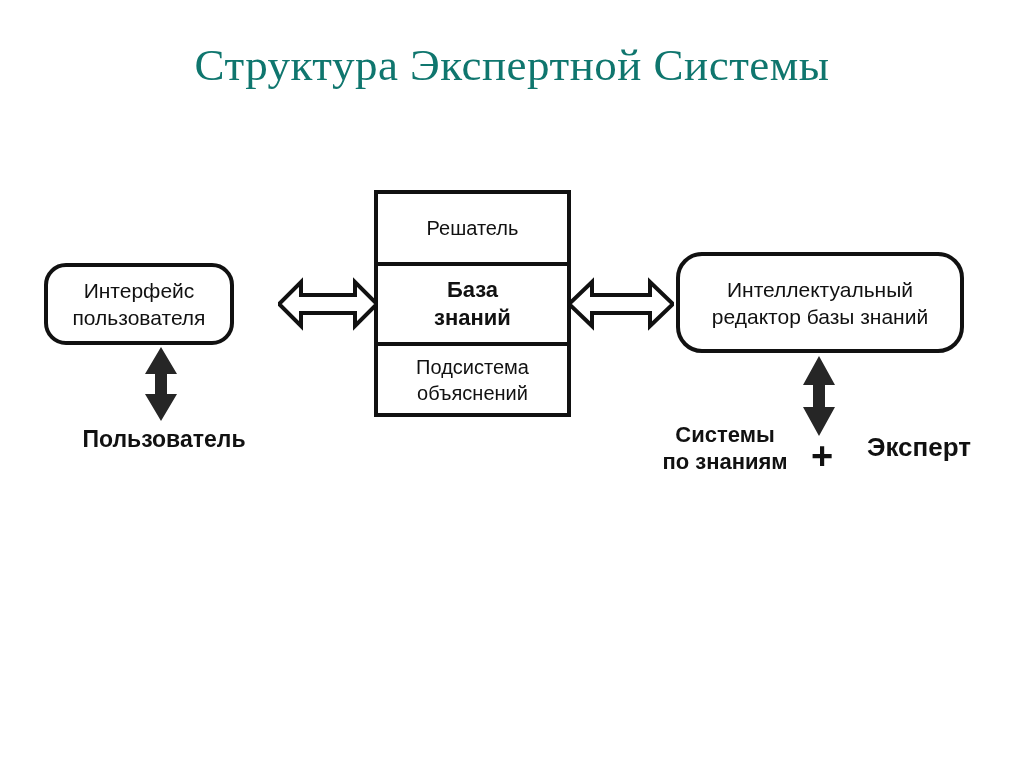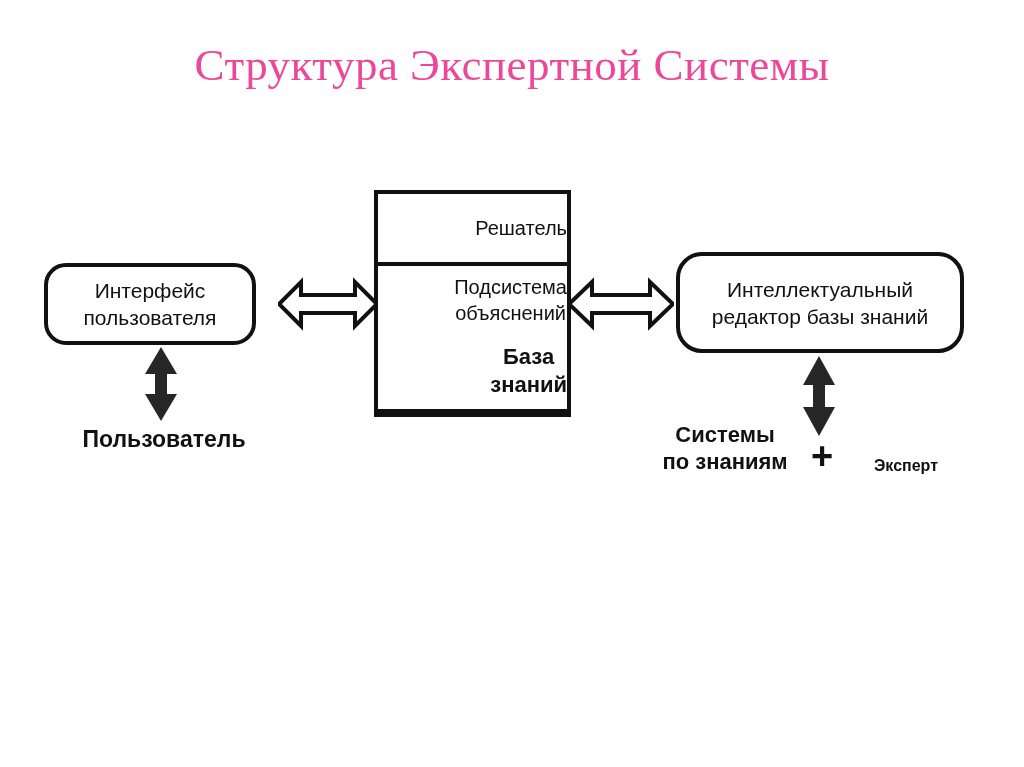--- a/index.html
+++ b/index.html
@@ -19,21 +19,21 @@
   
   .title {
     position: absolute;
     left: 0;
     top: 38px;
     width: 1024px;
     text-align: center;
     font-family: "Liberation Serif", serif;
     font-size: 45px;
     line-height: 54px;
-    color: #ec4899;
+    color: #0f766e;
     letter-spacing: 0.5px;
     white-space: nowrap;
   }
 
   
   .rbox {
     position: absolute;
     box-sizing: border-box;
     background: #ffffff;
     border: 4px solid #111111;
@@ -43,21 +43,21 @@
     justify-content: center;
     text-align: center;
     color: #111111;
     font-size: 21px;
     line-height: 27px;
     font-weight: 500;
   }
   #user-interface-box {
     left: 44px;
     top: 263px;
-    width: 212px;
+    width: 190px;
     height: 82px;
   }
   #knowledge-editor-box {
     left: 676px;
     top: 252px;
     width: 288px;
     height: 101px;
     border-radius: 26px;
   }
 
@@ -71,21 +71,21 @@
     box-sizing: border-box;
     border: 4px solid #111111;
     background: #ffffff;
     display: flex;
     flex-direction: column;
   }
   .core-cell {
     box-sizing: border-box;
     display: flex;
     align-items: center;
-    justify-content: flex-end;
+    justify-content: center;
     text-align: center;
     color: #111111;
     font-size: 20px;
     line-height: 26px;
   }
   #core-cell-solver {
     height: 72px;
     border-bottom: 4px solid #111111;
   }
   #core-cell-knowledge-base {
@@ -138,51 +138,51 @@
     left: 805px;
     top: 437px;
     width: 34px;
     font-size: 38px;
     line-height: 38px;
     font-weight: bold;
     text-align: center;
   }
   #label-expert {
     left: 841px;
-    top: 452px;
+    top: 434px;
     width: 130px;
-    font-size: 16px;
+    font-size: 26px;
     line-height: 27px;
-    text-align: center;
+    text-align: right;
   }
 </style>
 </head>
 <body>
 
 <div id="page">
 
   <div class="title">Структура Экспертной Системы</div>
 
   <div class="rbox" id="user-interface-box">
     <span style="white-space: pre-line;">Интерфейс
 пользователя</span>
   </div>
 
   <div id="core-box">
     <div class="core-cell" id="core-cell-solver">
       <span style="white-space: pre-line;">Решатель</span>
+    </div>
+    <div class="core-cell" id="core-cell-knowledge-base">
+      <span style="white-space: pre-line;">База
+знаний</span>
     </div>
     <div class="core-cell" id="core-cell-explanation">
       <span style="white-space: pre-line;">Подсистема
 объяснений</span>
     </div>
-    <div class="core-cell" id="core-cell-knowledge-base">
-      <span style="white-space: pre-line;">База
-знаний</span>
-    </div>
   </div>
 
   <div class="rbox" id="knowledge-editor-box">
     <span style="white-space: pre-line;">Интеллектуальный
 редактор базы знаний</span>
   </div>
 
   <svg class="harrow" id="arrow-ui-core" width="100" height="56" viewBox="0 0 100 56">
     <polygon points="1,28 23,6 23,19 77,19 77,6 99,28 77,50 77,37 23,37 23,50" fill="#ffffff" stroke="#111111" stroke-width="4" stroke-linejoin="miter"></polygon>
   </svg>

